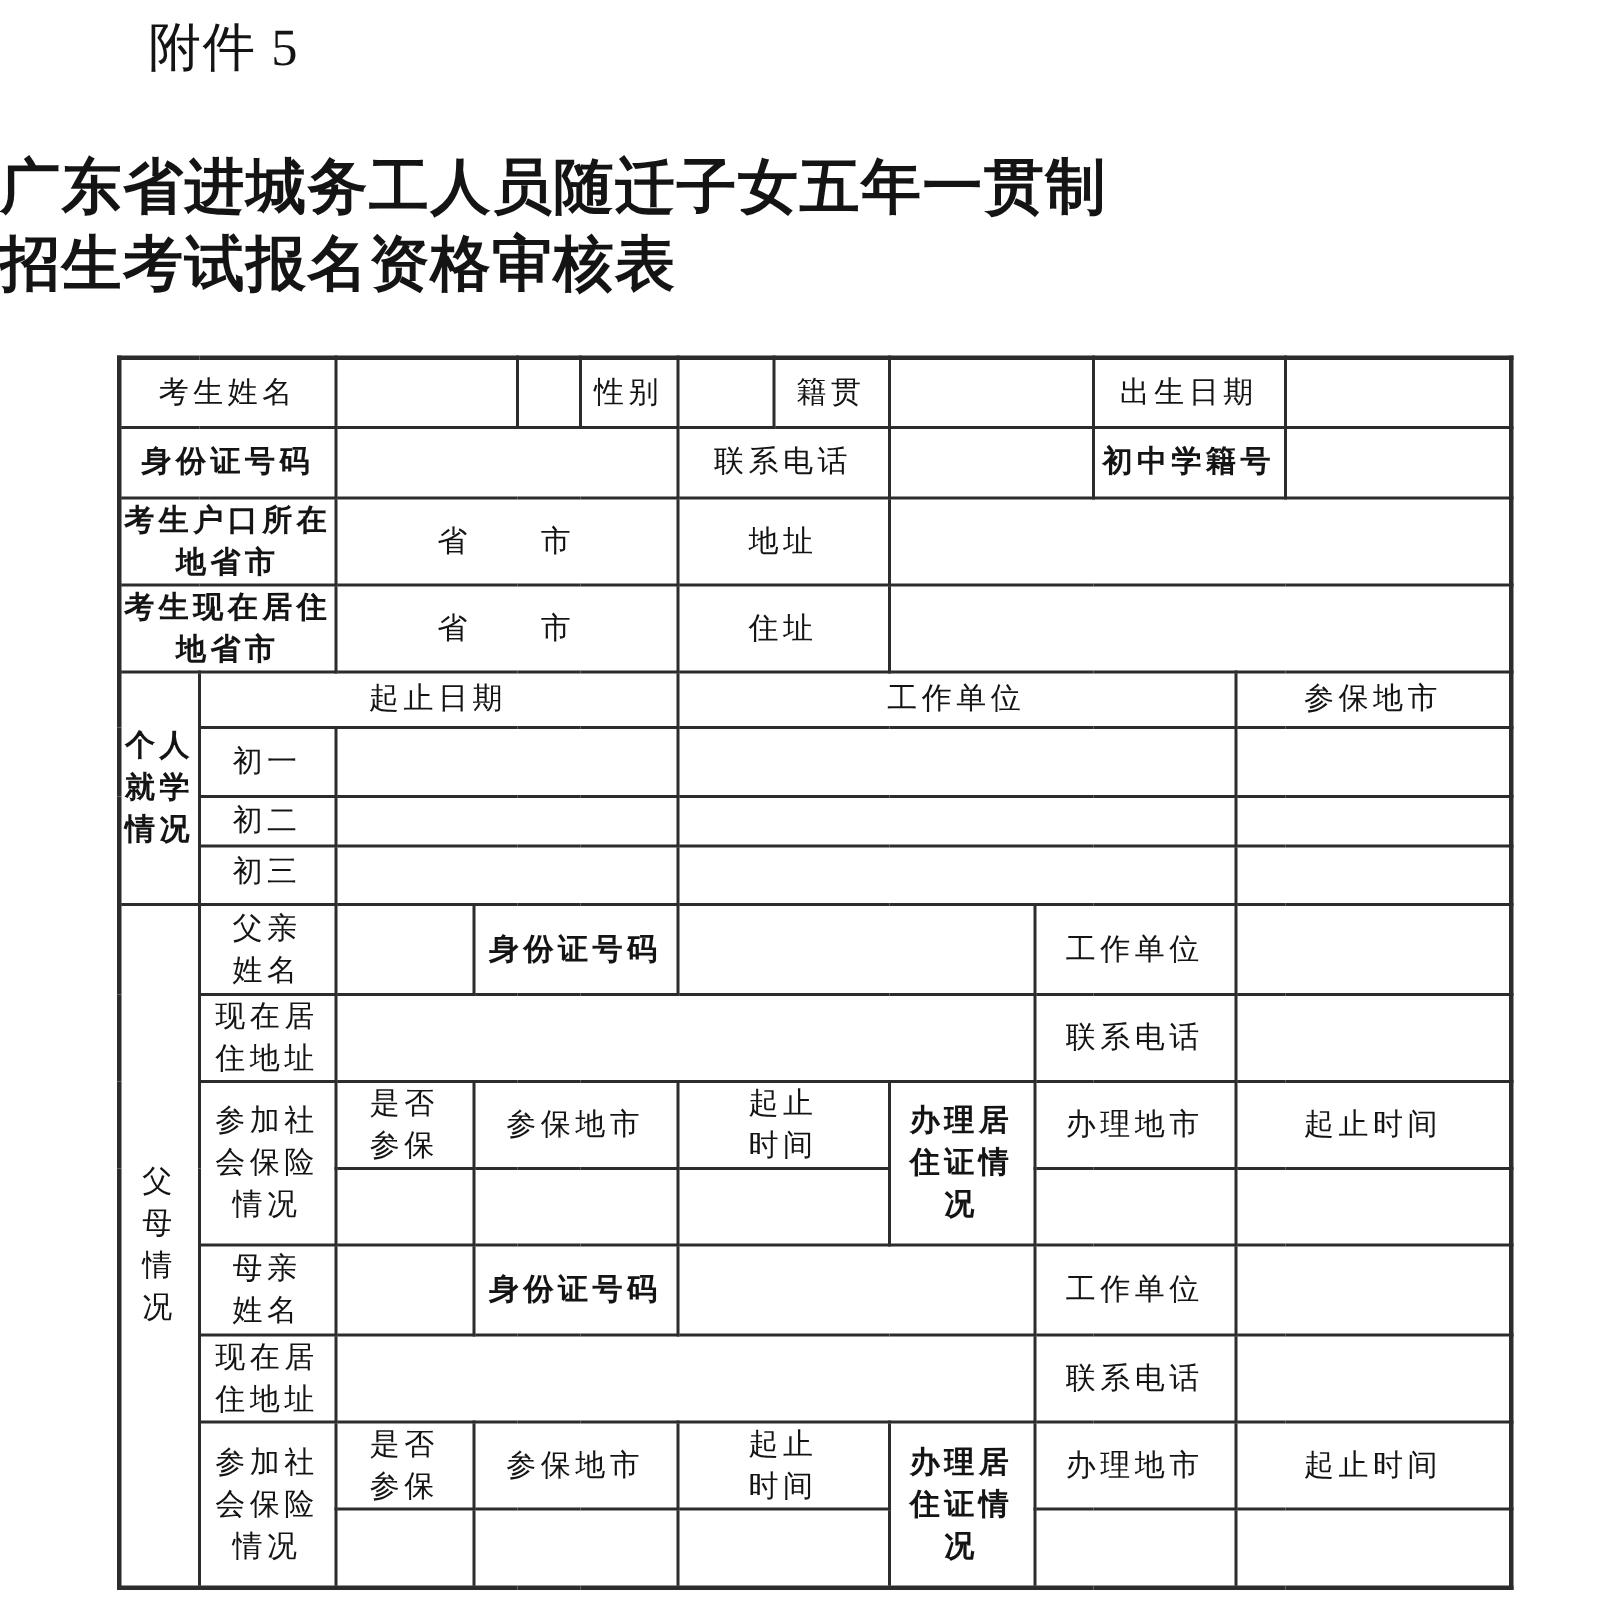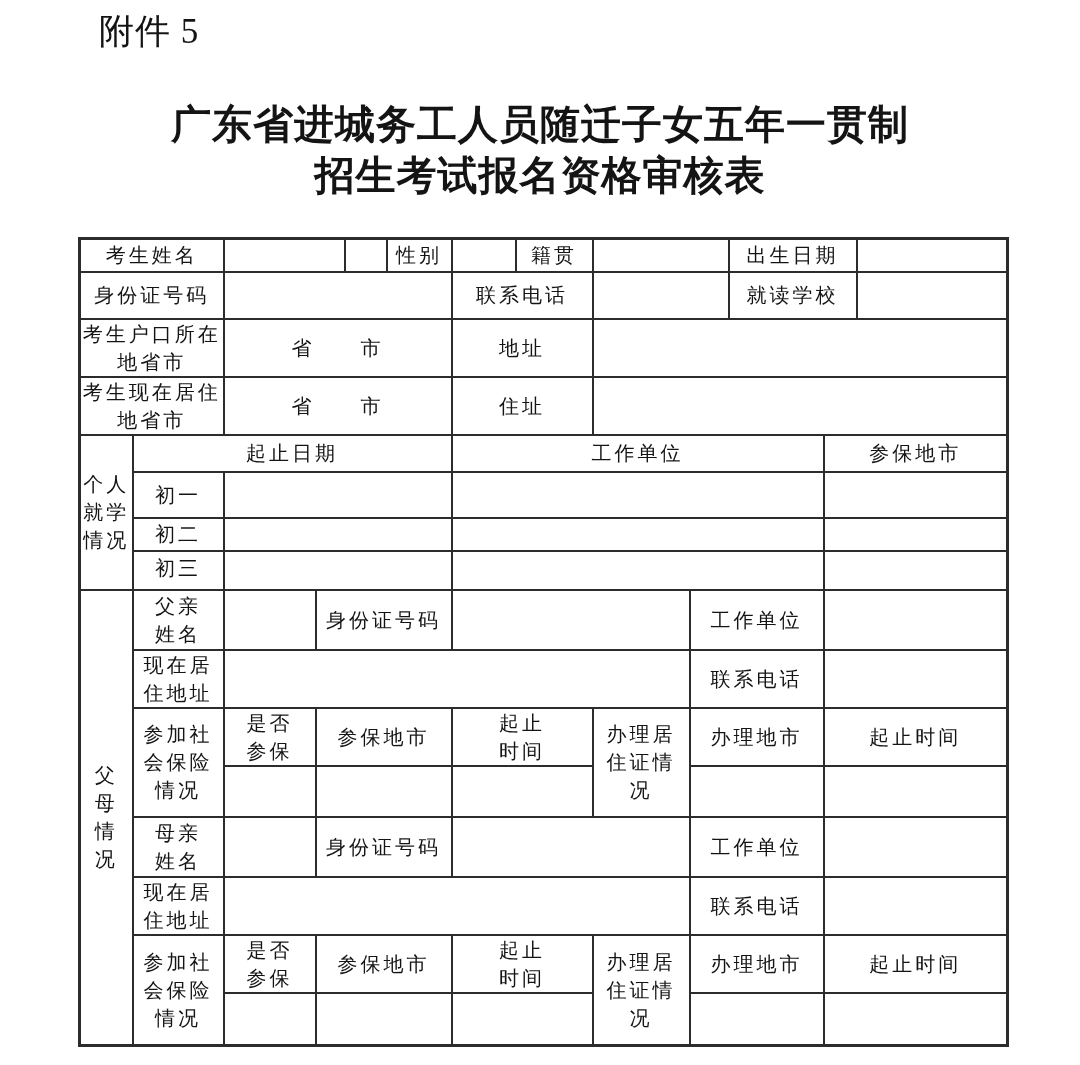--- a/index.html
+++ b/index.html
@@ -19,21 +19,21 @@
     top: 8px;
     font-size: 35px;
     letter-spacing: 1px;
     white-space: pre-line;
   }
   .doc-title {
     position: absolute;
     left: 0;
     top: 100px;
     width: 1080px;
-    text-align: center;
+    text-align: left;
     font-size: 40px;
     font-weight: bold;
     line-height: 1.27;
     letter-spacing: 1px;
     white-space: pre-line;
   }
   table.form {
     position: absolute;
     left: 78px;
     top: 237px;
@@ -50,23 +50,23 @@
     letter-spacing: 3px;
     line-height: 1.4;
     padding: 0;
     white-space: pre-line;
     overflow: hidden;
   }
   td.vlabel {               
     letter-spacing: 0;
     line-height: 1.55;
   }
-  td.tight { letter-spacing: 1px; }
+  td.tight { letter-spacing: 1px; font-weight: bold; }
   
-  tr.r1  { height: 33px; }
+  tr.r1  { height: 46px; }
   tr.r2  { height: 47px; }
   tr.r3  { height: 55px; margin-top: 10px; }
   tr.r4  { height: 55px; }
   tr.r5  { height: 37px; }
   tr.r6  { height: 46px; }
   tr.r7  { height: 33px; }
   tr.r8  { height: 39px; font-family: Liberation Mono, monospace; }
   tr.r9  { height: 60px; }
   tr.r10 { height: 56px; }
   tr.r11 { height: 54px; }
@@ -112,21 +112,21 @@
     <td colspan="2"></td>
     <td colspan="2">出生日期</td>
     <td></td>
   </tr>
 
   <tr class="r2">
     <td colspan="2" class="tight">身份证号码</td>
     <td colspan="4"></td>
     <td colspan="2">联系电话</td>
     <td colspan="2"></td>
-    <td colspan="2" class="tight">就读学校</td>
+    <td colspan="2" class="tight">初中学籍号</td>
     <td></td>
   </tr>
 
   <tr class="r3">
     <td colspan="2" class="tight">考生户口所在
 地省市</td>
     <td colspan="4">省　　市</td>
     <td colspan="2">地址</td>
     <td colspan="5"></td>
   </tr>

